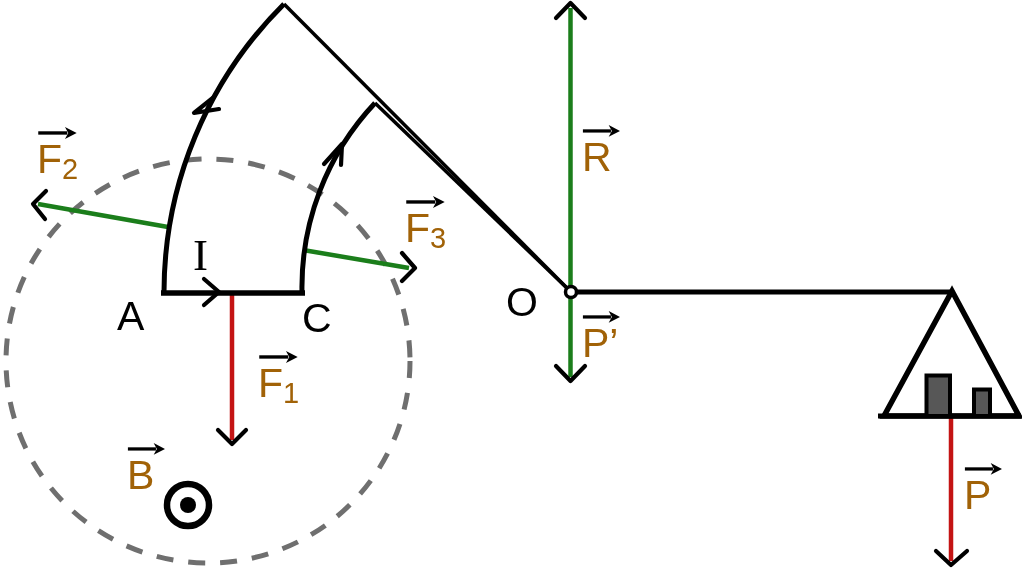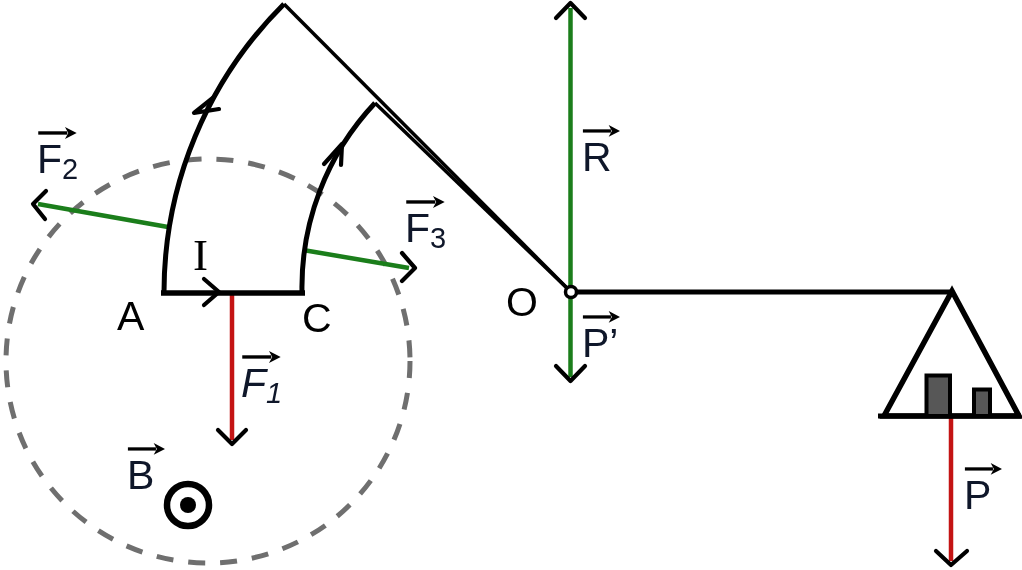--- a/index.html
+++ b/index.html
@@ -1,19 +1,19 @@
 <!DOCTYPE html>
 <html><head>
 <meta charset="utf-8">
 <style>
   html,body{margin:0;padding:0;background:#fff;}
   #stage{position:relative;width:1022px;height:570px;background:#ffffff;overflow:hidden;
          font-family:"Liberation Sans",sans-serif;}
   #diagram-svg{position:absolute;left:0;top:0;}
-  .vec{position:absolute;display:flex;flex-direction:column;align-items:flex-start;color:#0f172a;}
+  .vec{position:absolute;display:flex;flex-direction:column;align-items:flex-start;color:#a16207;}
   .oarr{display:block;}
   .oarr line{stroke:#000;stroke-width:3.6;}
   .oarr path{fill:#000;stroke:none;}
   .vec-text{font-size:41px;line-height:30px;margin-top:4px;white-space:nowrap;}
   .sub{font-size:29px;position:relative;top:6px;line-height:20px;}
   .plain{position:absolute;color:#000;font-size:41px;line-height:32px;}
   .serif-label{font-family:"Liberation Serif",serif;font-size:45px;line-height:34px;}
 </style>
 </head>
 <body>
@@ -82,21 +82,21 @@
   </div>
 
   <div class="vec" style="left:381px;top:194px;margin-left:24px;">
     <svg class="oarr" width="40" height="15" viewBox="0 0 42 16">
       <line x1="1" y1="8.5" x2="32" y2="8.5"></line>
         <path d="M42 8.5 L29.5 2 L33 8.5 L29.5 15 Z"></path>
       </svg>
     <div class="vec-text"><span>F</span><span class="sub">3</span></div>
   </div>
 
-  <div class="vec" style="left:241px;top:349px;font-style:italic;">
+  <div class="vec" style="left:258px;top:349px;">
     <svg class="oarr" width="40" height="15" viewBox="0 0 42 16">
       <line x1="1" y1="8.5" x2="32" y2="8.5"></line>
         <path d="M42 8.5 L29.5 2 L33 8.5 L29.5 15 Z"></path>
       </svg>
     <div class="vec-text"><span>F</span><span class="sub">1</span></div>
   </div>
 
   <div class="vec" style="left:127px;top:441px;">
     <svg class="oarr" width="38" height="15" viewBox="0 0 42 16">
       <line x1="1" y1="8.5" x2="32" y2="8.5"></line>

